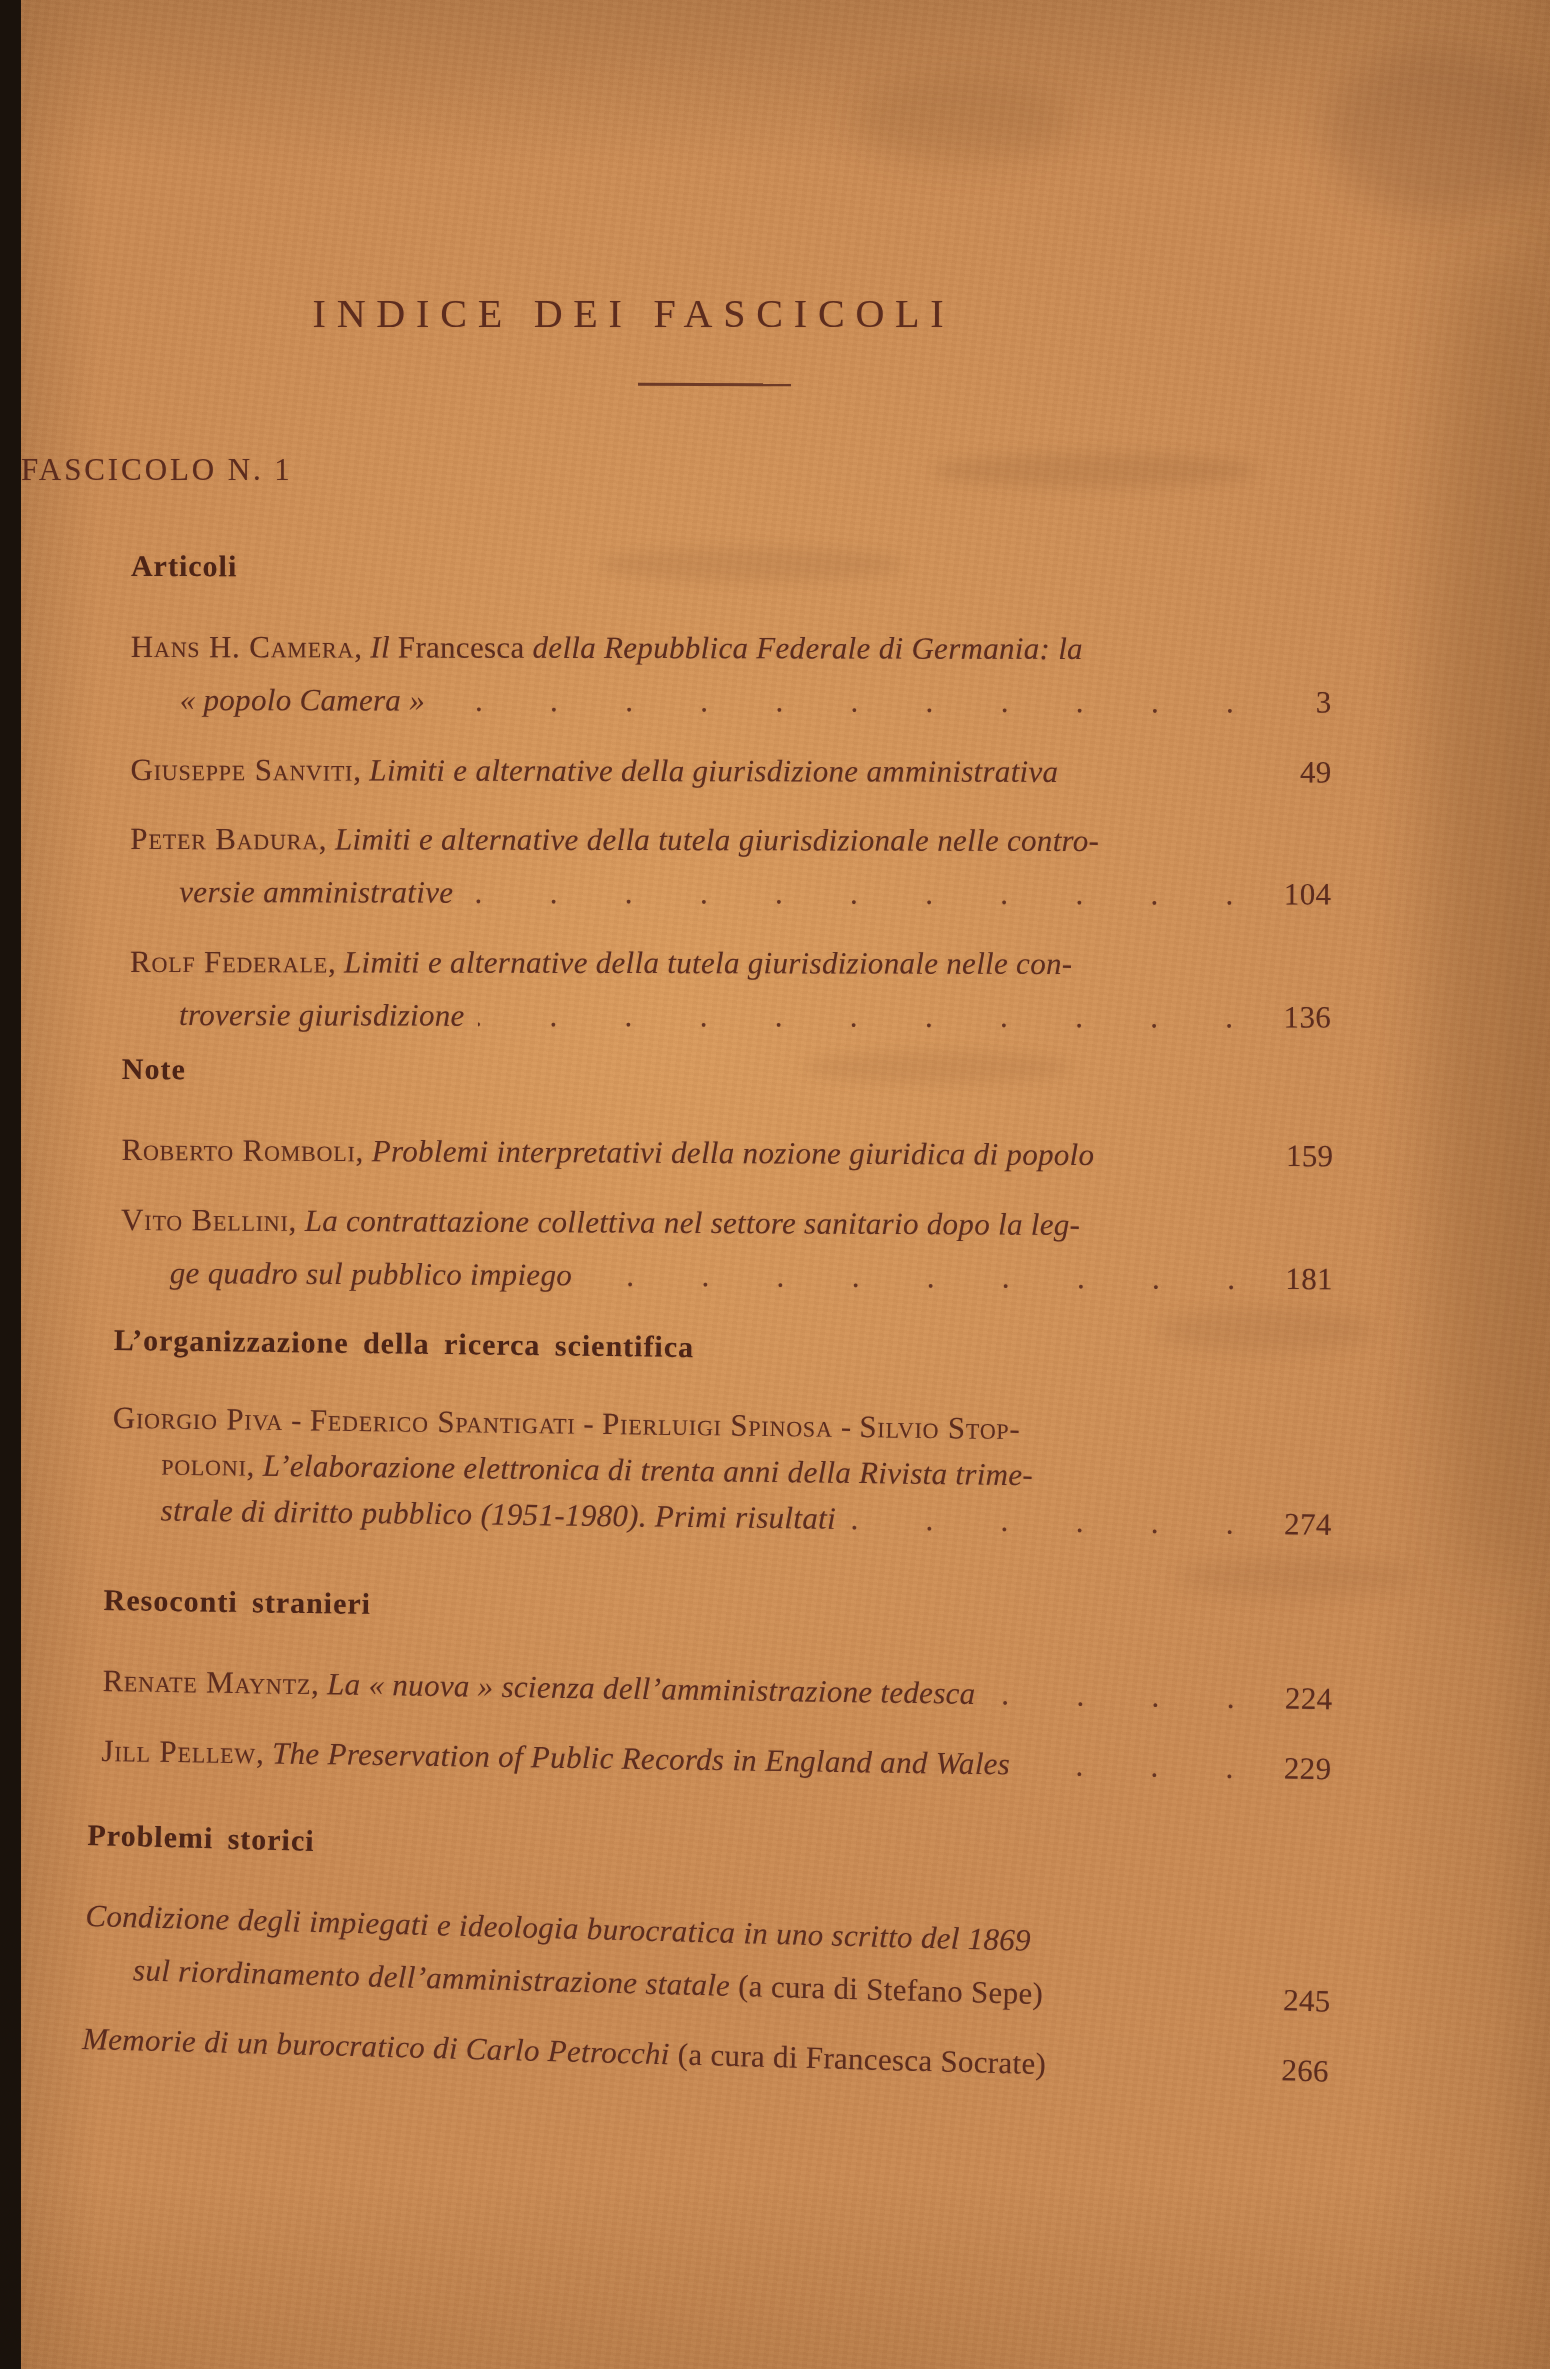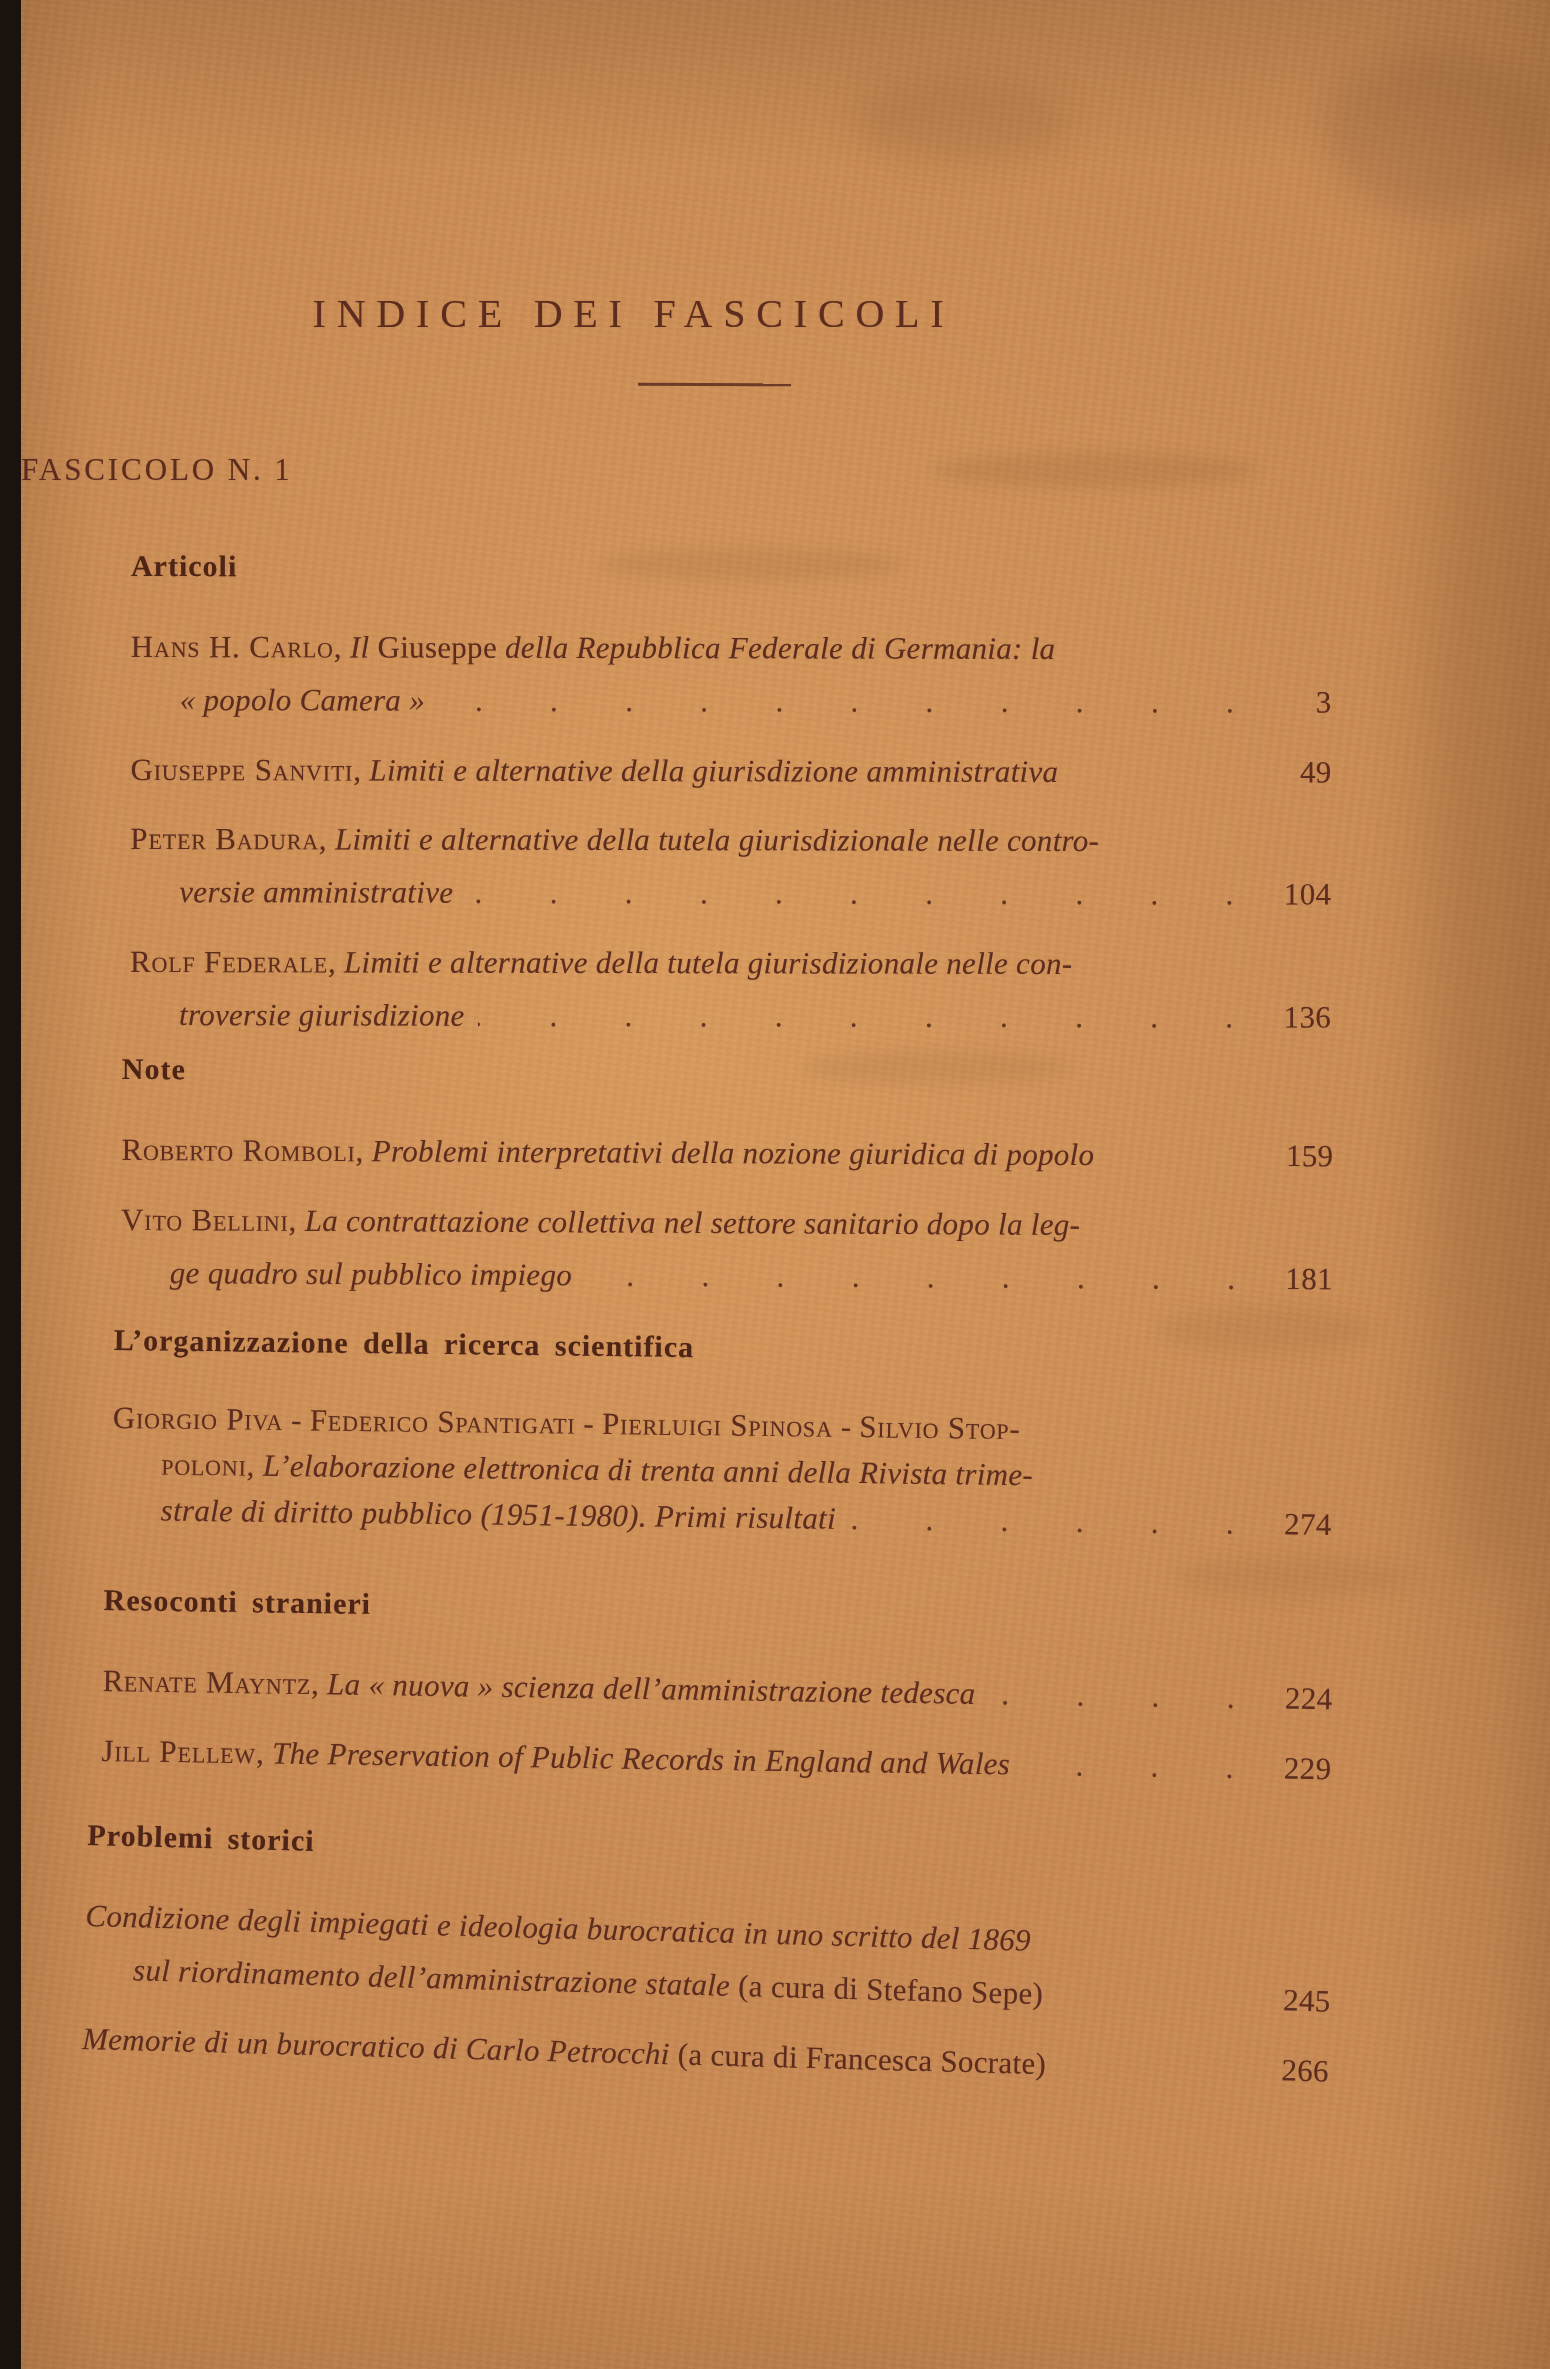--- a/index.html
+++ b/index.html
@@ -67,21 +67,21 @@
 
   <div class="title-row txt">INDICE DEI FASCICOLI</div>
   <div class="title-rule"></div>
   <div class="issue-row txt">FASCICOLO N. 1</div>
 
   <div id="sections">
       <div class="section sec-0" style="top: 549px; left: 110px; width: 1201px; transform: rotate(0.12deg);">
         <h2 class="txt">Articoli</h2>
         <div class="entry">
           <div class="line">
-            <span class="txt"><span class="seg sc">Hans H. Carlo</span><span class="seg rm">, </span><span class="seg it">Il </span><span class="seg rm">Giuseppe </span><span class="seg it">della Repubblica Federale di Germania: la</span></span>
+            <span class="txt"><span class="seg sc">Hans H. Camera</span><span class="seg rm">, </span><span class="seg it">Il </span><span class="seg rm">Francesca </span><span class="seg it">della Repubblica Federale di Germania: la</span></span>
           </div>
           <div class="line ind">
             <span class="txt"><span class="seg it">« popolo Camera »</span></span>
             <span class="dots txt">. . . . . . . . . . . . . . . . . . . . . . . . . . . . . . . . . . . . . . . .</span>
             <span class="pagenum txt">3</span>
           </div>
         </div>
         <div class="entry">
           <div class="line">
             <span class="txt"><span class="seg sc">Giuseppe Sanviti</span><span class="seg rm">, </span><span class="seg it">Limiti e alternative della giurisdizione amministrativa</span></span>

